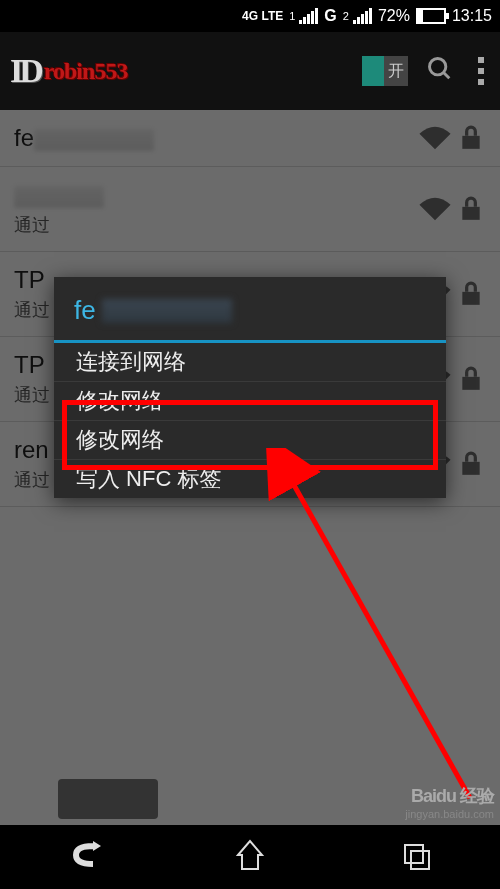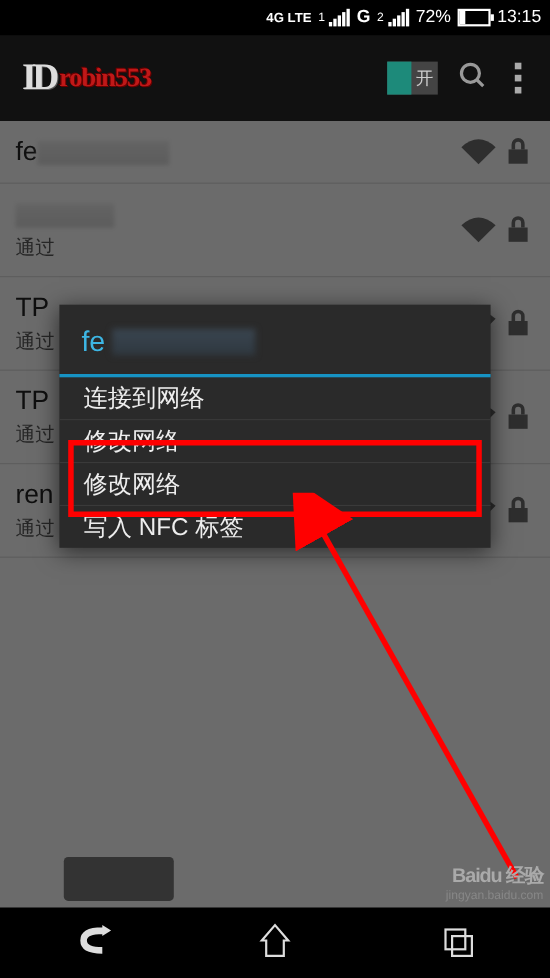--- a/index.html
+++ b/index.html
@@ -12,21 +12,21 @@
   .status-bar .net-label { font-size: 12px; font-weight: bold; }
   .sig-icon { display: inline-flex; align-items: flex-end; gap: 1px; height: 16px; }
   .sig-icon span { width: 3px; background: #fff; display: inline-block; }
   .sig-icon span:nth-child(1){height:4px}.sig-icon span:nth-child(2){height:7px}.sig-icon span:nth-child(3){height:10px}.sig-icon span:nth-child(4){height:13px}.sig-icon span:nth-child(5){height:16px}
   .sig-num { font-size: 11px; margin-right: -2px; }
   .batt { display:inline-block; width: 30px; height: 16px; border: 2px solid #fff; position: relative; }
   .batt::after { content:''; position:absolute; right:-5px; top:3px; width:3px; height:6px; background:#fff; }
   .batt i { display:block; height:100%; width:19%; background:#fff; }
   
   
-  .app-header { height: 78px; background: #111; display: flex; align-items: center; padding: 0 20px; color: #fff; }
+  .app-header { height: 78px; background: #111; display: flex; align-items: center; padding: 0 10px; color: #fff; }
   .logo-id { display:flex; align-items:center; gap:4px; }
   .logo-id .id-mark { font-size: 34px; font-weight: bold; color:#ddd; letter-spacing:-4px; text-shadow:1px 1px 0 #555; font-family: serif; }
   .logo-id .name { font-size: 24px; font-weight: bold; color:#c01818; text-shadow:1px 1px 0 #600, -1px -1px 0 #600; font-family: serif; letter-spacing:-1px;}
   .toggle { margin-left:auto; width:46px; height:30px; background:#444; display:flex; align-items:center; }
   .toggle .knob { width:22px; height:30px; background:#1d8a7a; }
   .toggle .txt { color:#ccc; font-size:16px; flex:1; text-align:center; }
   .search-btn { margin-left: 18px; color:#999; }
   .search-btn svg { width:28px; height:28px; }
   .overflow-btn { margin-left: 18px; display:flex; flex-direction:column; gap:5px; padding:6px; }
   .overflow-btn span { width:6px; height:6px; background:#aaa; }

